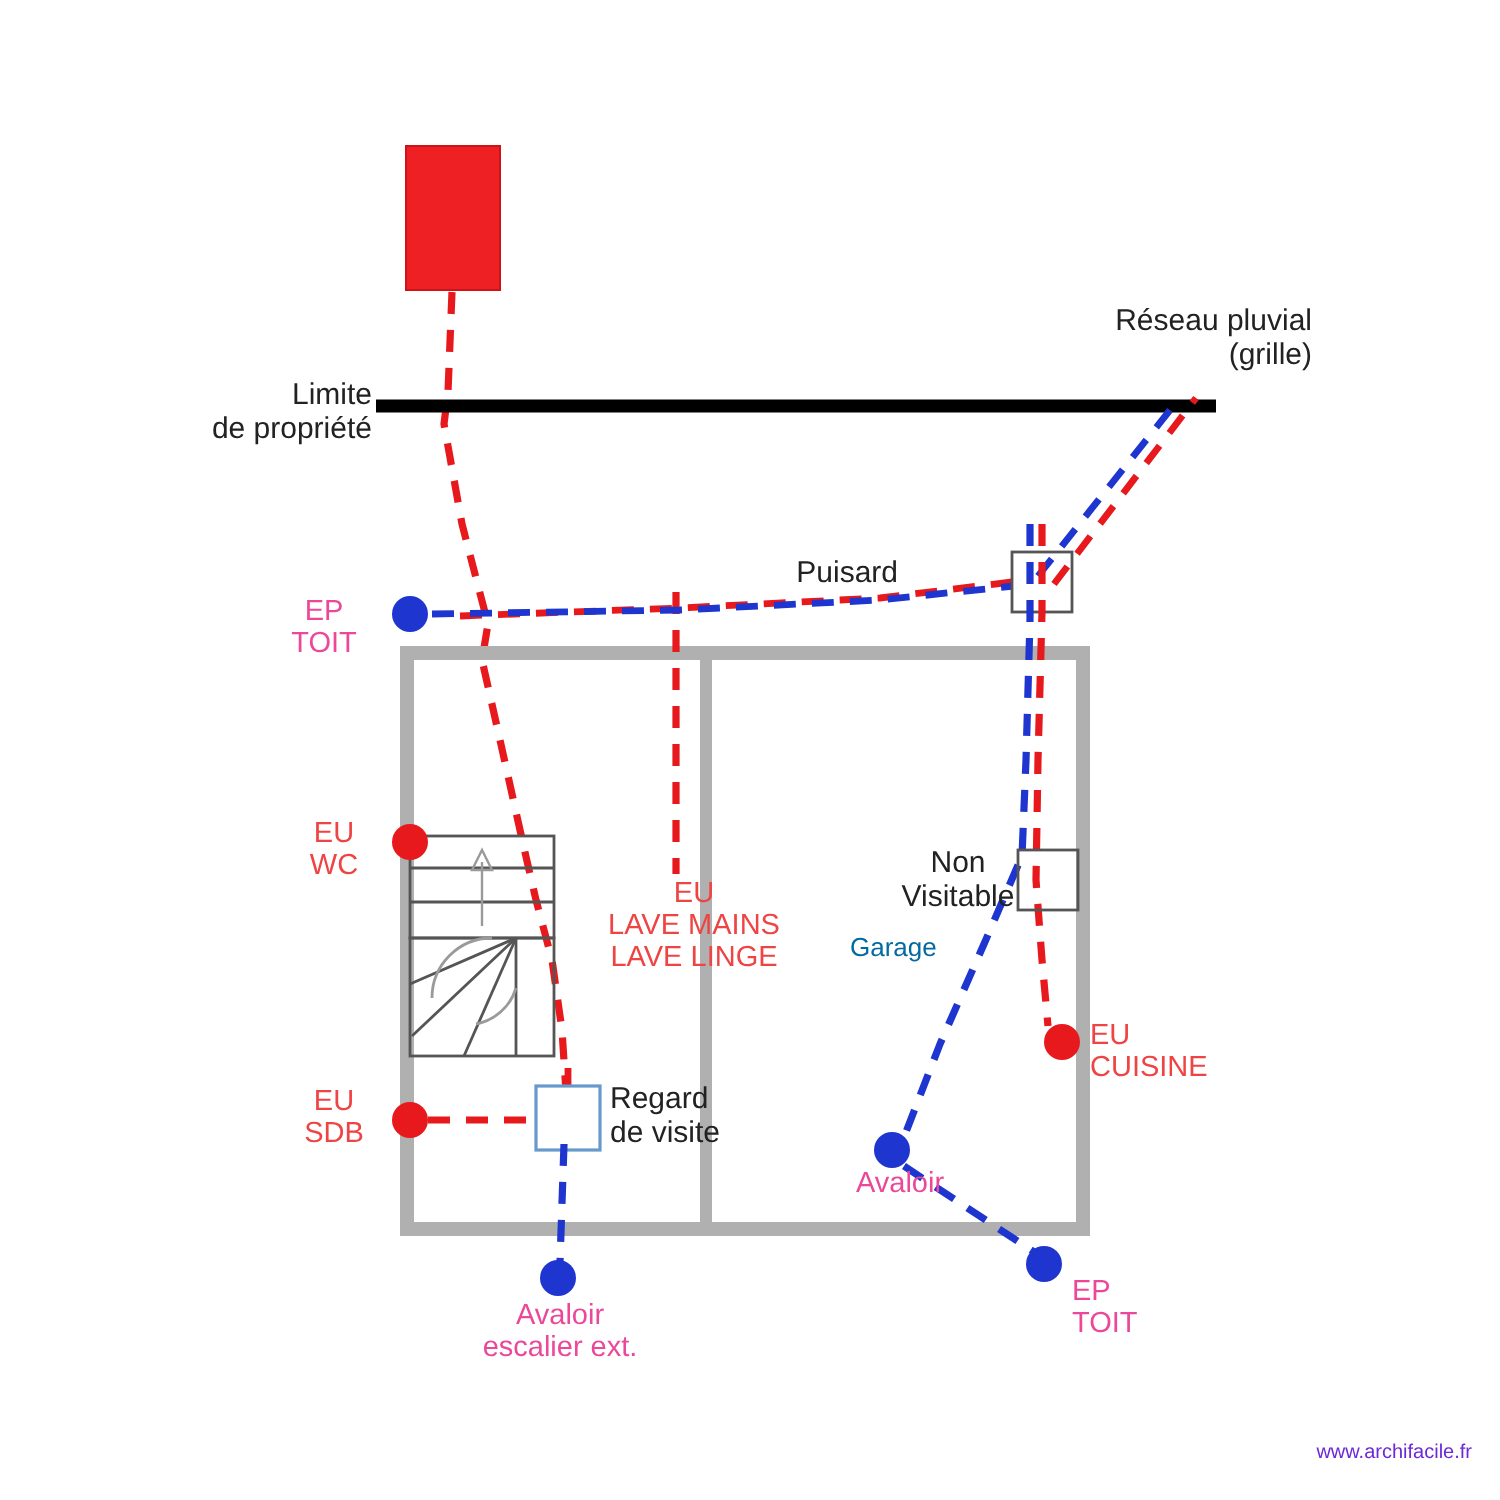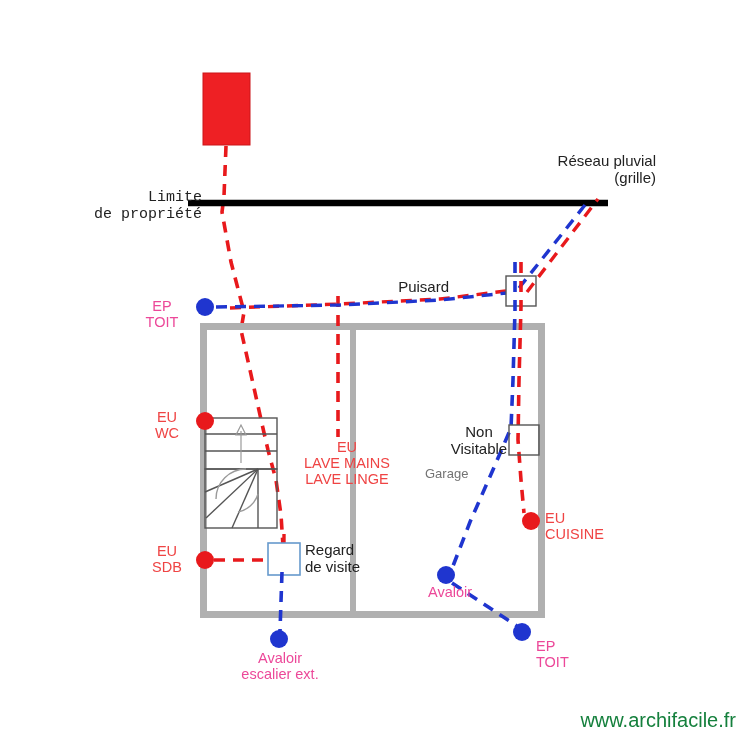--- a/index.html
+++ b/index.html
@@ -35,32 +35,32 @@
   }
   .lbl-red {
     color: #ef4444;
     font-size: 14.5px;
   }
   .lbl-blue {
     color: #ec4899;
     font-size: 14.5px;
   }
   .lbl-small-dark {
-    color: #737373;
+    color: #0369a1;
     font-size: 13px;
   }
   .ta-c { text-align: center; }
   .ta-r { text-align: right; }
   .ta-l { text-align: left; }
   .watermark {
     position: absolute;
     right: 14px;
     bottom: 18px;
-    color: #15803d;
-    font-size: 20px;
+    color: #6d28d9;
+    font-size: 10px;
   }
 </style>
 </head>
 <body>
 
 <div id="canvas">
 
   <svg id="drawing" viewBox="0 0 750 750">
 
     <rect id="fosse-rect" x="203" y="73" width="47" height="72" fill="#ee2024" stroke="#cc1418" stroke-width="1"></rect>
@@ -139,21 +139,21 @@
     <circle cx="522" cy="632" r="9" fill="#1f35cf"></circle>
     <circle cx="279" cy="639" r="9" fill="#1f35cf"></circle>
 
     <line x1="205" y1="421" x2="205" y2="418" stroke="#e8191c" stroke-width="2"></line>
   </svg>
 
 
   <div class="lbl lbl-dark ta-r" style="left:476px; top:153px; width:180px;">Réseau pluvial
 (grille)</div>
 
-  <div class="lbl lbl-dark ta-r" style="left:62px; top:190px; width:140px;font-family:Liberation Mono, monospace;">Limite
+  <div class="lbl lbl-dark ta-r" style="left:46px; top:190px; width:140px;">Limite
 de propriété</div>
 
   <div class="lbl lbl-blue ta-center ta-c" style="left:132px; top:298px; width:60px;">EP
 TOIT</div>
 
   <div class="lbl lbl-dark ta-r" style="left:377px; top:279px; width:72px;">Puisard</div>
 
   <div class="lbl lbl-red ta-c" style="left:138px; top:409px; width:58px;">EU
 WC</div>
 

